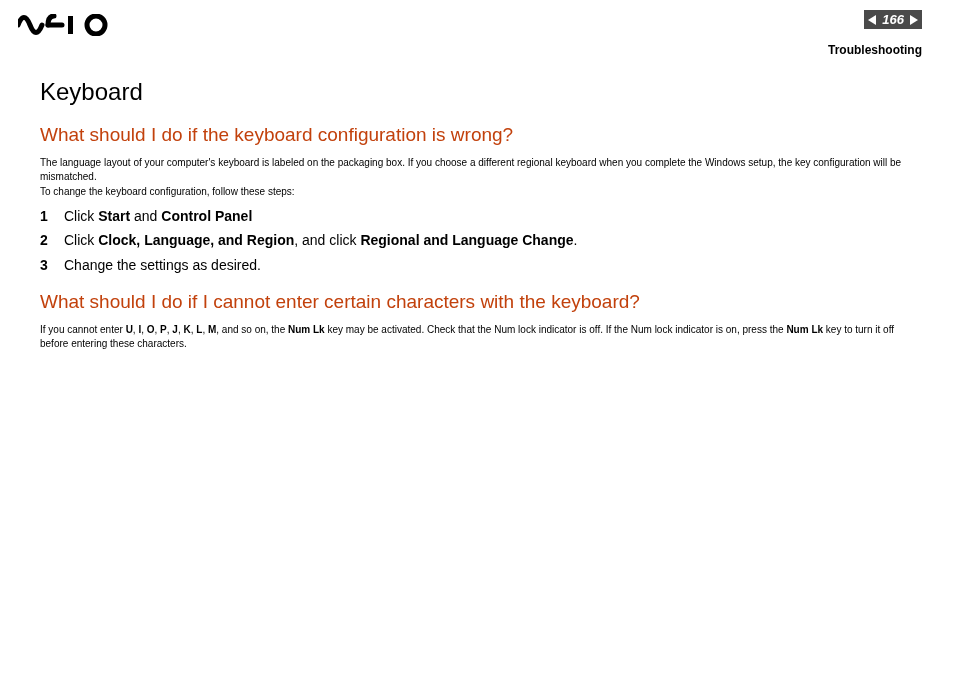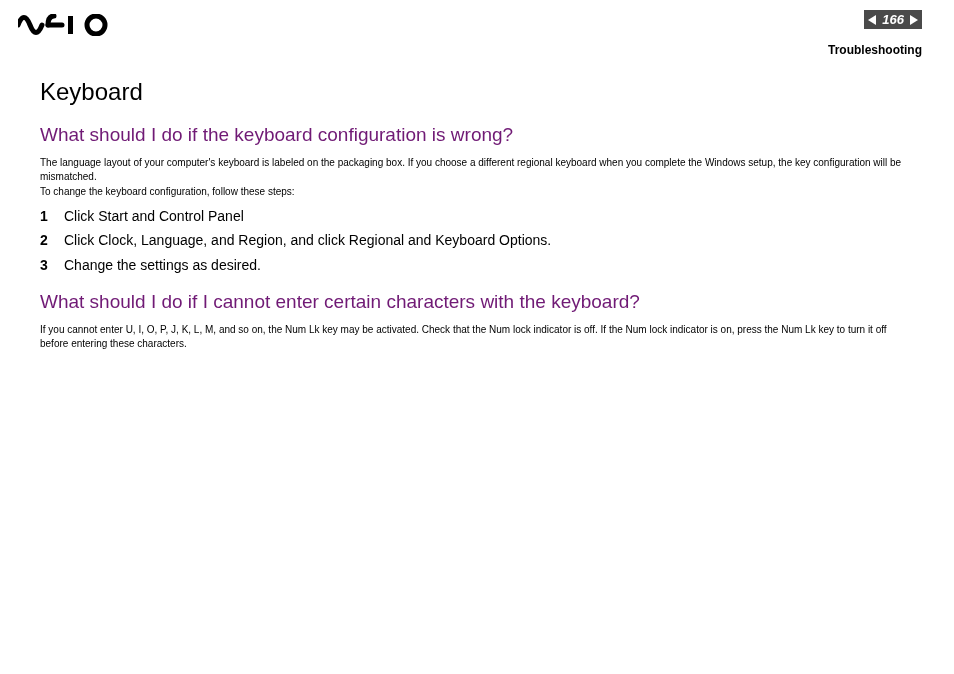--- a/index.html
+++ b/index.html
@@ -49,21 +49,21 @@
   }
   .content {
     padding: 30px 40px 0 40px;
   }
   h1.title {
     font-size: 24px;
     font-weight: normal;
     margin-bottom: 18px;
   }
   h2.subhead {
-    color: #701a75;
+    color: #c2410c;
     font-size: 19px;
     font-weight: normal;
     margin-bottom: 10px;
     margin-top: 16px;
   }
   p.body {
     font-size: 10px;
     line-height: 1.35;
     margin-bottom: 2px;
   }
@@ -75,21 +75,21 @@
   ol.steps li {
     display: flex;
     margin-bottom: 6px;
     line-height: 1.35;
   }
   ol.steps li .num {
     font-weight: bold;
     width: 24px;
     flex-shrink: 0;
   }
-  b { font-weight: normal; }
+  b { font-weight: bold; }
 </style>
 </head>
 <body>
 
 <div class="header">
   <div class="logo">
     <svg width="96" height="22" viewBox="0 0 96 22">
       <path d="M0 11 Q6 -4 12 11 Q18 26 24 11" stroke="#000" stroke-width="5" fill="none" stroke-linecap="round"></path>
       <rect x="50" y="2" width="5" height="18" fill="#000"></rect>
       <circle cx="78" cy="11" r="9" stroke="#000" stroke-width="5" fill="none"></circle>
@@ -114,21 +114,21 @@
   <p class="body">The language layout of your computer's keyboard is labeled on the packaging box. If you choose a different regional keyboard when you complete the Windows setup, the key configuration will be mismatched.</p>
   <p class="body">To change the keyboard configuration, follow these steps:</p>
 
   <ol class="steps" id="steps-list">
       <li>
         <span class="num">1</span>
         <span>Click <b>Start</b> and <b>Control Panel</b></span>
       </li>
       <li>
         <span class="num">2</span>
-        <span>Click <b>Clock, Language, and Region</b>, and click <b>Regional and Keyboard Options</b>.</span>
+        <span>Click <b>Clock, Language, and Region</b>, and click <b>Regional and Language Change</b>.</span>
       </li>
       <li>
         <span class="num">3</span>
         <span>Change the settings as desired.</span>
       </li>
     </ol>
 
   <h2 class="subhead">What should I do if I cannot enter certain characters with the keyboard?</h2>
   <p class="body" id="q2-para">If you cannot enter <b>U</b>, <b>I</b>, <b>O</b>, <b>P</b>, <b>J</b>, <b>K</b>, <b>L</b>, <b>M</b>, and so on, the <b>Num Lk</b> key may be activated. Check that the Num lock indicator is off. If the Num lock indicator is on, press the <b>Num Lk</b> key to turn it off before entering these characters.</p>
 </div>

